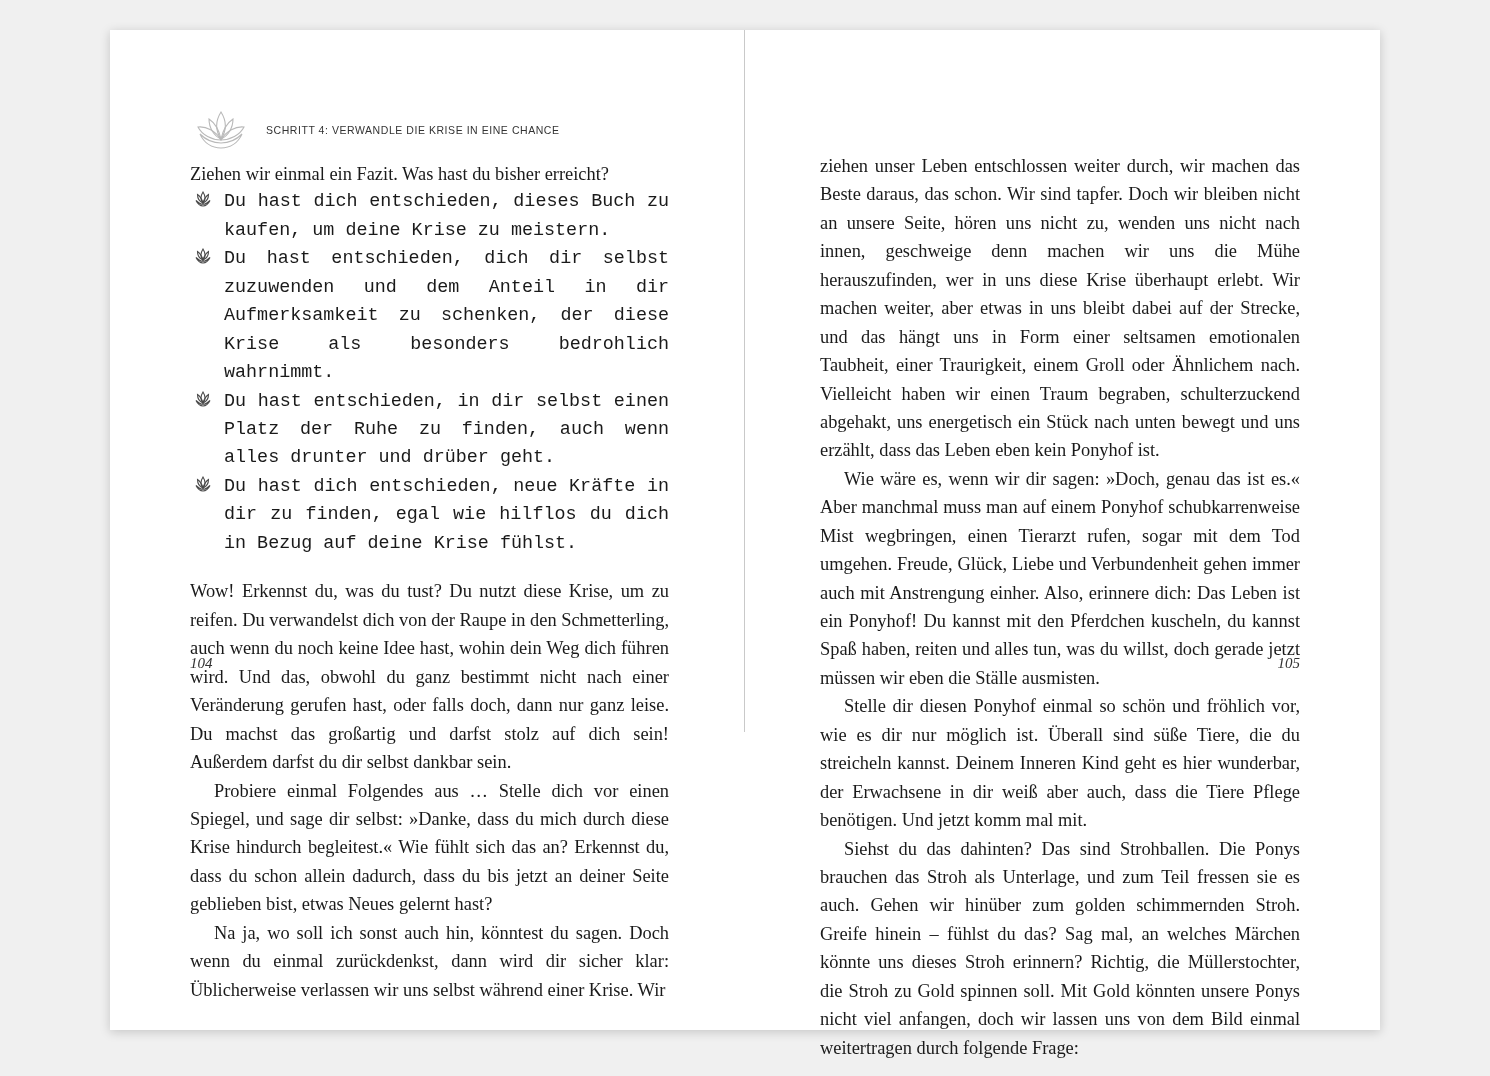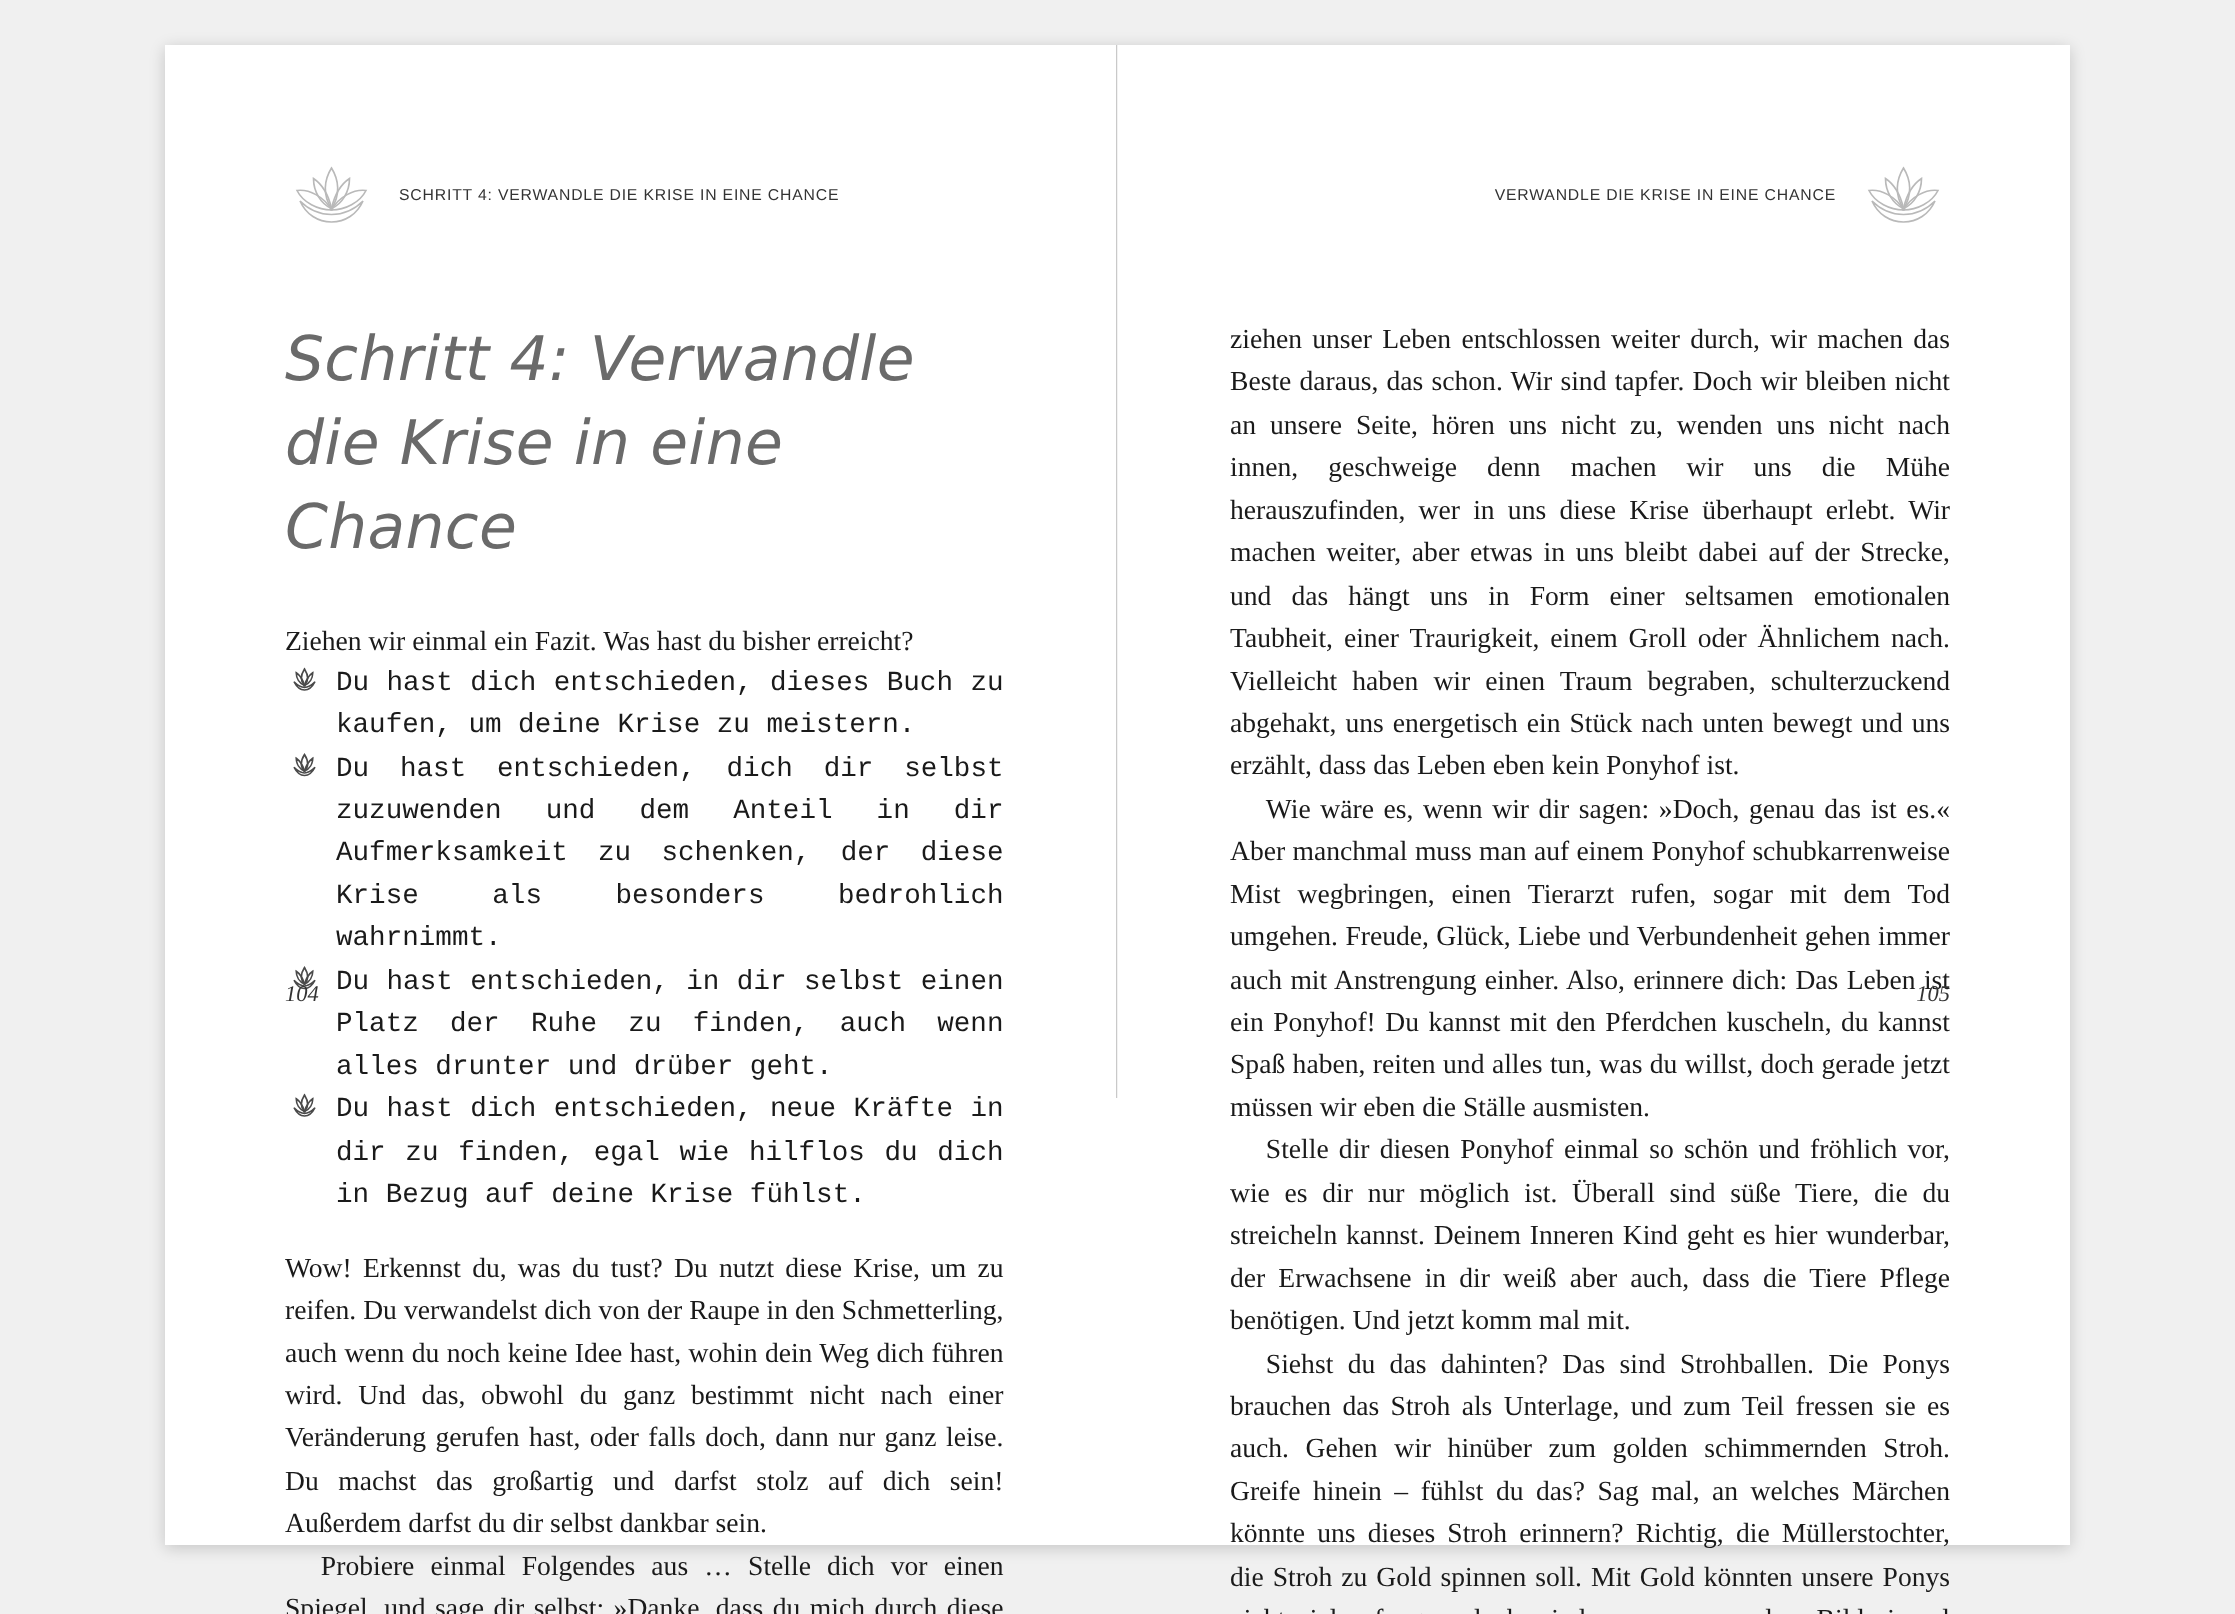--- a/index.html
+++ b/index.html
@@ -144,24 +144,20 @@
           <path d="M31 33 C24 30 19 22 19 13 C25 17 29 24 31 33 Z"></path>
           <path d="M31 33 C38 30 43 22 43 13 C37 17 33 24 31 33 Z"></path>
           <path d="M31 34 C22 34 12 29 8 21 C16 20 26 25 31 34 Z"></path>
           <path d="M31 34 C40 34 50 29 54 21 C46 20 36 25 31 34 Z"></path>
           <path d="M10 28 C14 37 22 42 31 42 C40 42 48 37 52 28 C45 35 38 37 31 37 C24 37 17 35 10 28 Z"></path>
         </svg>
       </span>
       <span class="runhead-text">SCHRITT 4: VERWANDLE DIE KRISE IN EINE CHANCE</span>
     </div>
 
-    <h1 class="chapter-title">
-      <span>Schritt 4: Verwandle</span>
-      <span>die Krise in eine Chance</span>
-    </h1>
 
     <div class="body-text">
       <p>Ziehen wir einmal ein Fazit. Was hast du bisher erreicht?</p>
 
       <ul class="bullets">
         <li>
           <span class="marker">
             <svg viewBox="0 0 20 20" width="20" height="20" fill="none" stroke="#4a4a4a" stroke-width="1.1">
               <path d="M10 3 C7.5 7 7 11 10 14 C13 11 12.5 7 10 3 Z"></path>
               <path d="M10 14 C6.5 12.5 4.5 9 4.5 5.5 C7.5 7.5 9 10.5 10 14 Z"></path>
@@ -209,33 +205,20 @@
       <p class="gap">Wow! Erkennst du, was du tust? Du nutzt diese Krise, um zu reifen. Du verwandelst dich von der Raupe in den Schmetterling, auch wenn du noch keine Idee hast, wohin dein Weg dich führen wird. Und das, obwohl du ganz bestimmt nicht nach einer Veränderung gerufen hast, oder falls doch, dann nur ganz leise. Du machst das großartig und darfst stolz auf dich sein! Außerdem darfst du dir selbst dankbar sein.</p>
       <p class="indent">Probiere einmal Folgendes aus … Stelle dich vor einen Spiegel, und sage dir selbst: »Danke, dass du mich durch diese Krise hindurch begleitest.« Wie fühlt sich das an? Erkennst du, dass du schon allein dadurch, dass du bis jetzt an deiner Seite geblieben bist, etwas Neues gelernt hast?</p>
       <p class="indent">Na ja, wo soll ich sonst auch hin, könntest du sagen. Doch wenn du einmal zurückdenkst, dann wird dir sicher klar: Üblicherweise verlassen wir uns selbst während einer Krise. Wir</p>
     </div>
 
     <div class="folio left">104</div>
   </div>
 
   <div class="page right">
 
-    <div class="runhead right">
-      <span class="runhead-text">VERWANDLE DIE KRISE IN EINE CHANCE</span>
-      <span class="lotus">
-        <svg viewBox="0 0 62 48" width="62" height="48" fill="none" stroke="#b9b9b9" stroke-width="1.1">
-          <path d="M31 6 C26 14 25 24 31 33 C37 24 36 14 31 6 Z"></path>
-          <path d="M31 33 C24 30 19 22 19 13 C25 17 29 24 31 33 Z"></path>
-          <path d="M31 33 C38 30 43 22 43 13 C37 17 33 24 31 33 Z"></path>
-          <path d="M31 34 C22 34 12 29 8 21 C16 20 26 25 31 34 Z"></path>
-          <path d="M31 34 C40 34 50 29 54 21 C46 20 36 25 31 34 Z"></path>
-          <path d="M10 28 C14 37 22 42 31 42 C40 42 48 37 52 28 C45 35 38 37 31 37 C24 37 17 35 10 28 Z"></path>
-        </svg>
-      </span>
-    </div>
 
     <div class="body-text" style="margin-top: 52px;">
       <p>ziehen unser Leben entschlossen weiter durch, wir machen das Beste daraus, das schon. Wir sind tapfer. Doch wir bleiben nicht an unsere Seite, hören uns nicht zu, wenden uns nicht nach innen, geschweige denn machen wir uns die Mühe herauszufinden, wer in uns diese Krise überhaupt erlebt. Wir machen weiter, aber etwas in uns bleibt dabei auf der Strecke, und das hängt uns in Form einer seltsamen emotionalen Taubheit, einer Traurigkeit, einem Groll oder Ähnlichem nach. Vielleicht haben wir einen Traum begraben, schulterzuckend abgehakt, uns energetisch ein Stück nach unten bewegt und uns erzählt, dass das Leben eben kein Ponyhof ist.</p>
       <p class="indent">Wie wäre es, wenn wir dir sagen: »Doch, genau das ist es.« Aber manchmal muss man auf einem Ponyhof schubkarrenweise Mist wegbringen, einen Tierarzt rufen, sogar mit dem Tod umgehen. Freude, Glück, Liebe und Verbundenheit gehen immer auch mit Anstrengung einher. Also, erinnere dich: Das Leben ist ein Ponyhof! Du kannst mit den Pferdchen kuscheln, du kannst Spaß haben, reiten und alles tun, was du willst, doch gerade jetzt müssen wir eben die Ställe ausmisten.</p>
       <p class="indent">Stelle dir diesen Ponyhof einmal so schön und fröhlich vor, wie es dir nur möglich ist. Überall sind süße Tiere, die du streicheln kannst. Deinem Inneren Kind geht es hier wunderbar, der Erwachsene in dir weiß aber auch, dass die Tiere Pflege benötigen. Und jetzt komm mal mit.</p>
       <p class="indent">Siehst du das dahinten? Das sind Strohballen. Die Ponys brauchen das Stroh als Unterlage, und zum Teil fressen sie es auch. Gehen wir hinüber zum golden schimmernden Stroh. Greife hinein – fühlst du das? Sag mal, an welches Märchen könnte uns dieses Stroh erinnern? Richtig, die Müllerstochter, die Stroh zu Gold spinnen soll. Mit Gold könnten unsere Ponys nicht viel anfangen, doch wir lassen uns von dem Bild einmal weitertragen durch folgende Frage:</p>
     </div>
 
     <div class="folio right">105</div>
   </div>

